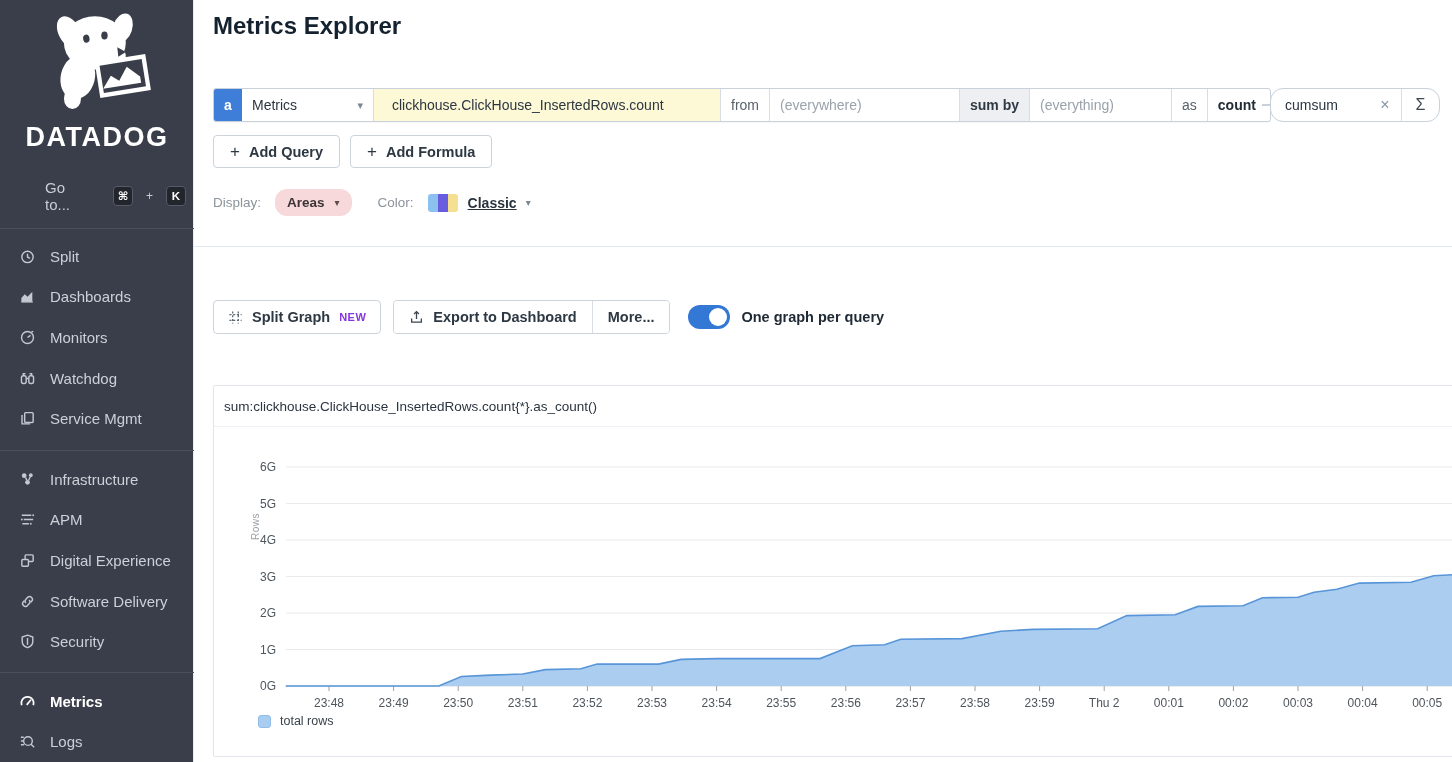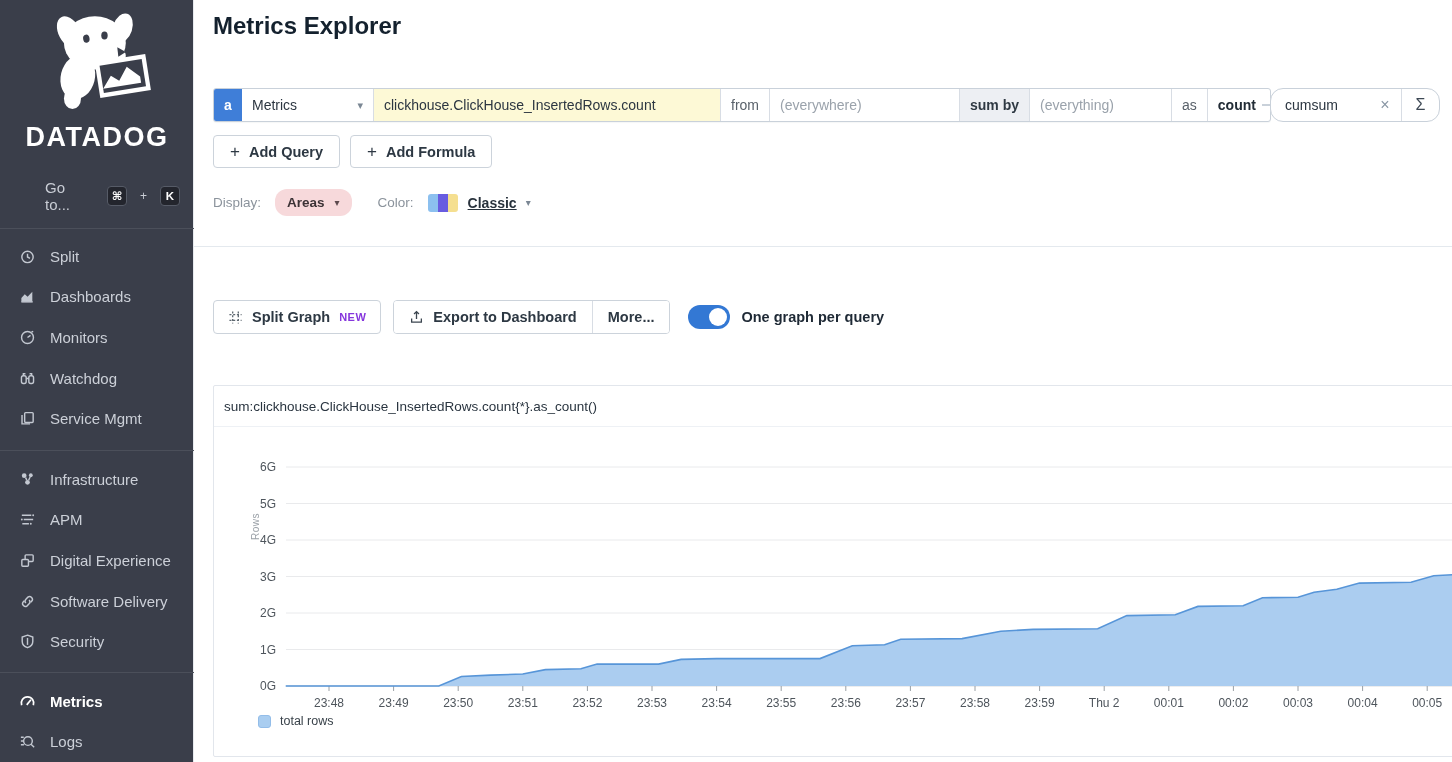--- a/index.html
+++ b/index.html
@@ -5,21 +5,21 @@
   * { margin:0; padding:0; box-sizing:border-box; }
   html,body { background:#fff; }
   body { font-family:"Liberation Sans","DejaVu Sans",sans-serif; width:1452px; height:762px; overflow:hidden; }
   .app { position:relative; width:1452px; height:762px; background:#fff; }
 
   
   .sidebar { position:absolute; left:0; top:0; width:194px; height:762px; background:#3a3e4a; border-right:1px solid #e7eaee; }
   .logo-wrap { position:absolute; top:4px; left:0; width:194px; text-align:center; }
   .logo-wrap svg { width:128px; height:112px; }
   .brand { margin-top:2px; color:#fff; font-size:27px; font-weight:700; letter-spacing:1.5px; }
-  .goto { position:absolute; top:181px; left:0; width:194px; height:30px; display:flex; align-items:center; padding:0 14px 0 17px; color:#c9cdd5; font-size:15px; font-weight:500; gap:11px; cursor:pointer; }
+  .goto { position:absolute; top:181px; left:0; width:194px; height:30px; display:flex; align-items:center; padding:0 8px 0 17px; color:#c9cdd5; font-size:15px; font-weight:500; gap:11px; cursor:pointer; }
   .goto .spacer { flex:1; }
   .kbd { display:inline-flex; align-items:center; justify-content:center; min-width:20px; height:20px; background:#23252d; border:1px solid #565b67; border-radius:4px; color:#fff; font-size:11.5px; font-weight:700; padding:0 3px; }
   .kbd-sep { color:#c9cdd5; font-size:12px; margin:0 2px; }
   .sep { position:absolute; left:0; width:194px; height:1px; background:#4b4f5a; }
   .nav-group { position:absolute; left:0; width:194px; }
   .nav-item { display:flex; align-items:center; height:40.6px; padding-left:17px; gap:13px; color:#ccd0d8; font-size:15px; font-weight:500; cursor:pointer; }
   .nav-item .ico { width:20px; height:18px; display:flex; align-items:center; justify-content:center; color:#c3c8d1; }
   .nav-item.active { color:#ffffff; font-weight:700; }
   .nav-item.active .ico { color:#ffffff; }
   .nav-item svg { stroke:currentColor; }
@@ -27,21 +27,21 @@
   
   .page-title { position:absolute; left:213px; top:12px; font-size:24px; font-weight:700; color:#14212e; }
 
   
   .query-bar { position:absolute; left:213px; top:88px; height:34px; display:flex; border:1px solid #c9d1da; border-radius:3px; background:#fff; box-shadow:0 1px 1px rgba(30,40,60,.04); }
   .seg { display:flex; align-items:center; height:32px; border-right:1px solid #d8dde4; font-size:14px; color:#2c3641; padding:0 10px; }
   .seg:last-child { border-right:none; }
   .seg-letter { width:28px; justify-content:center; background:#3f7ed8; color:#fff; font-weight:700; border-radius:2px 0 0 2px; padding:0; border-right:none; cursor:pointer; }
   .seg-source { width:132px; justify-content:space-between; cursor:pointer; }
   .seg .chev { color:#7b8794; font-size:11px; margin-left:8px; }
-  .seg-metric { width:347px; background:#fdf9d6; padding:0; }
+  .seg-metric { width:347px; background:#fdf9d6; padding:8px; }
   .seg-metric input { width:100%; border:none; outline:none; background:transparent; font:inherit; font-size:14px; color:#2c3641; padding:0 10px; }
   .seg-word { color:#59616a; }
   .seg-input { padding:0; }
   .seg-input input { border:none; outline:none; background:transparent; font:inherit; font-size:14px; color:#2c3641; padding:0 10px; width:100%; }
   .seg-input input::placeholder { color:#9aa2ab; }
   .seg-sumby { background:#edeff3; color:#2f3943; font-weight:600; }
   .seg-count { font-weight:600; color:#222c36; cursor:pointer; }
   .fn-connector { position:absolute; left:1262px; top:104px; width:8px; height:2px; background:#c9d1da; }
   .fn-pill { position:absolute; left:1270px; top:88px; height:34px; width:170px; display:flex; border:1px solid #c9d1da; border-radius:13px; background:#fff; align-items:center; }
   .fn-name { flex:1; font-size:14px; color:#2c3641; padding-left:14px; }

